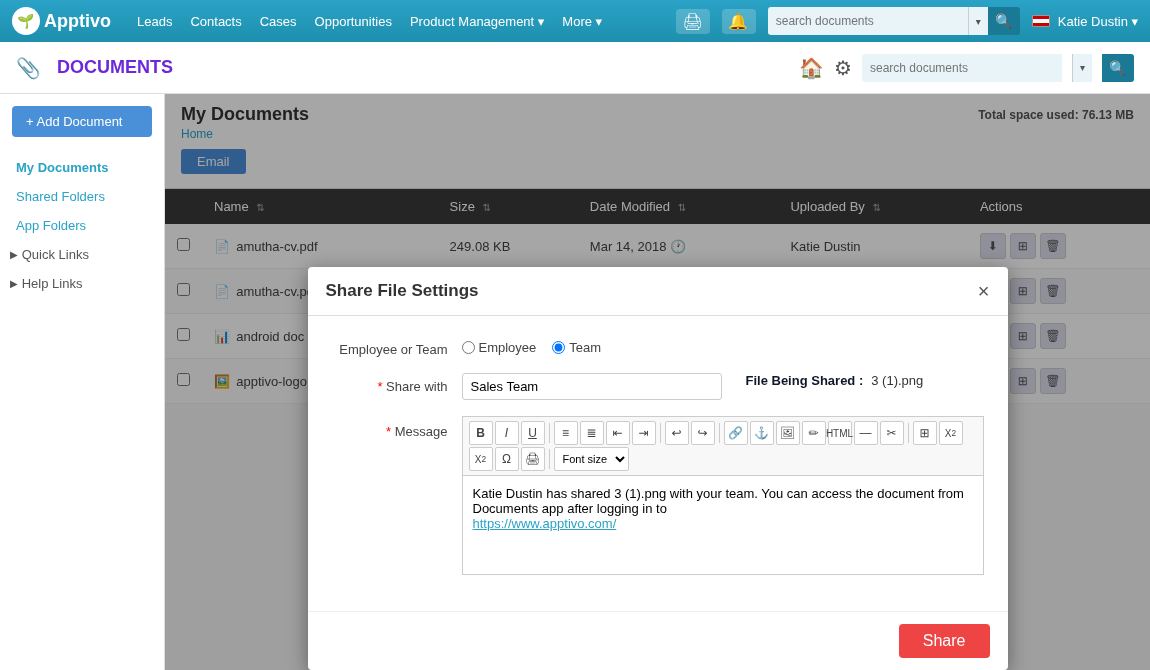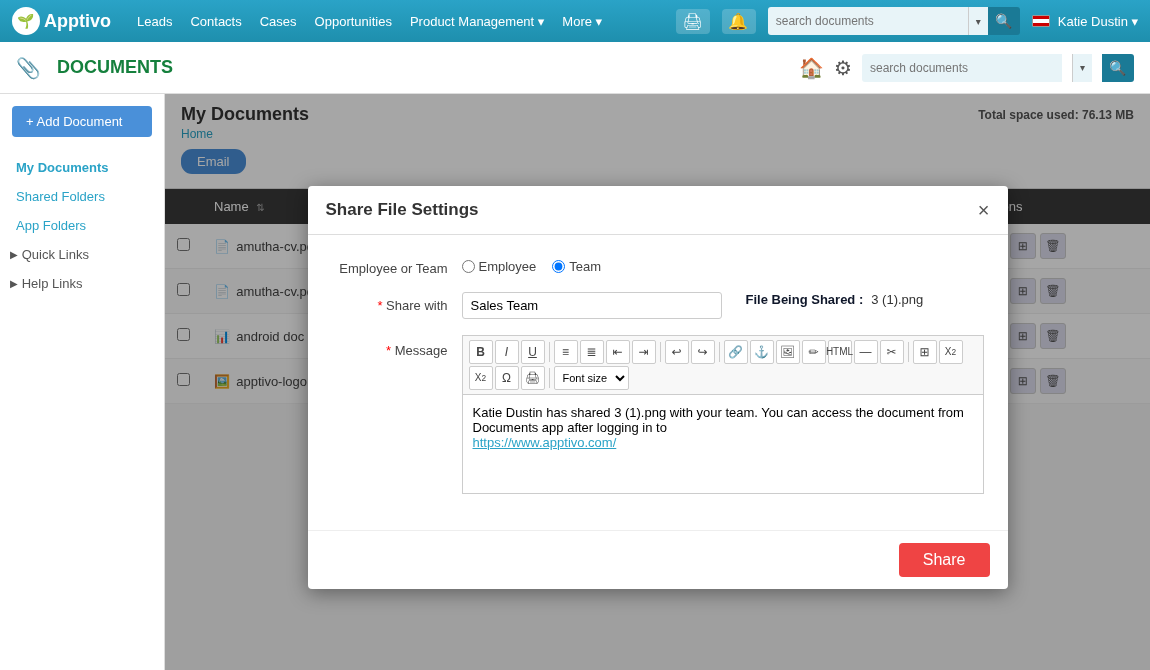--- a/index.html
+++ b/index.html
@@ -97,21 +97,21 @@
     .docs-header {
       background: white;
       height: 52px;
       display: flex;
       align-items: center;
       padding: 0 16px;
       border-bottom: 1px solid #ddd;
       gap: 16px;
     }
     .docs-title {
-      color: #15803d;
+      color: #6d28d9;
       font-size: 18px;
       font-weight: bold;
       display: flex;
       align-items: center;
       gap: 6px;
     }
     .docs-title-icon {
       color: #2aa3c7;
       font-size: 20px;
     }
@@ -204,21 +204,21 @@
     .breadcrumb {
       font-size: 12px;
       color: #2aa3c7;
       margin-top: 2px;
       cursor: pointer;
     }
     .email-btn {
       background: #4a90d9;
       color: white;
       border: none;
-      border-radius: 11px;
+      border-radius: 3px;
       padding: 5px 16px;
       font-size: 13px;
       cursor: pointer;
       margin: 8px 0;
     }
 
     
     .doc-table {
       width: 100%;
       border-collapse: collapse;
@@ -263,21 +263,21 @@
     }
     .checkbox-col { width: 30px; }
     .checkbox-col input { cursor: pointer; }
 
     
     .overlay {
       position: absolute;
       top: 0; left: 0; right: 0; bottom: 0;
       background: rgba(0,0,0,0.35);
       display: flex;
-      align-items: center;
+      align-items: flex-end;
       justify-content: center;
       padding-top: 10px;
       z-index: 100;
     }
 
     
     .modal {
       background: white;
       border-radius: 4px;
       box-shadow: 0 4px 20px rgba(0,0,0,0.4);

